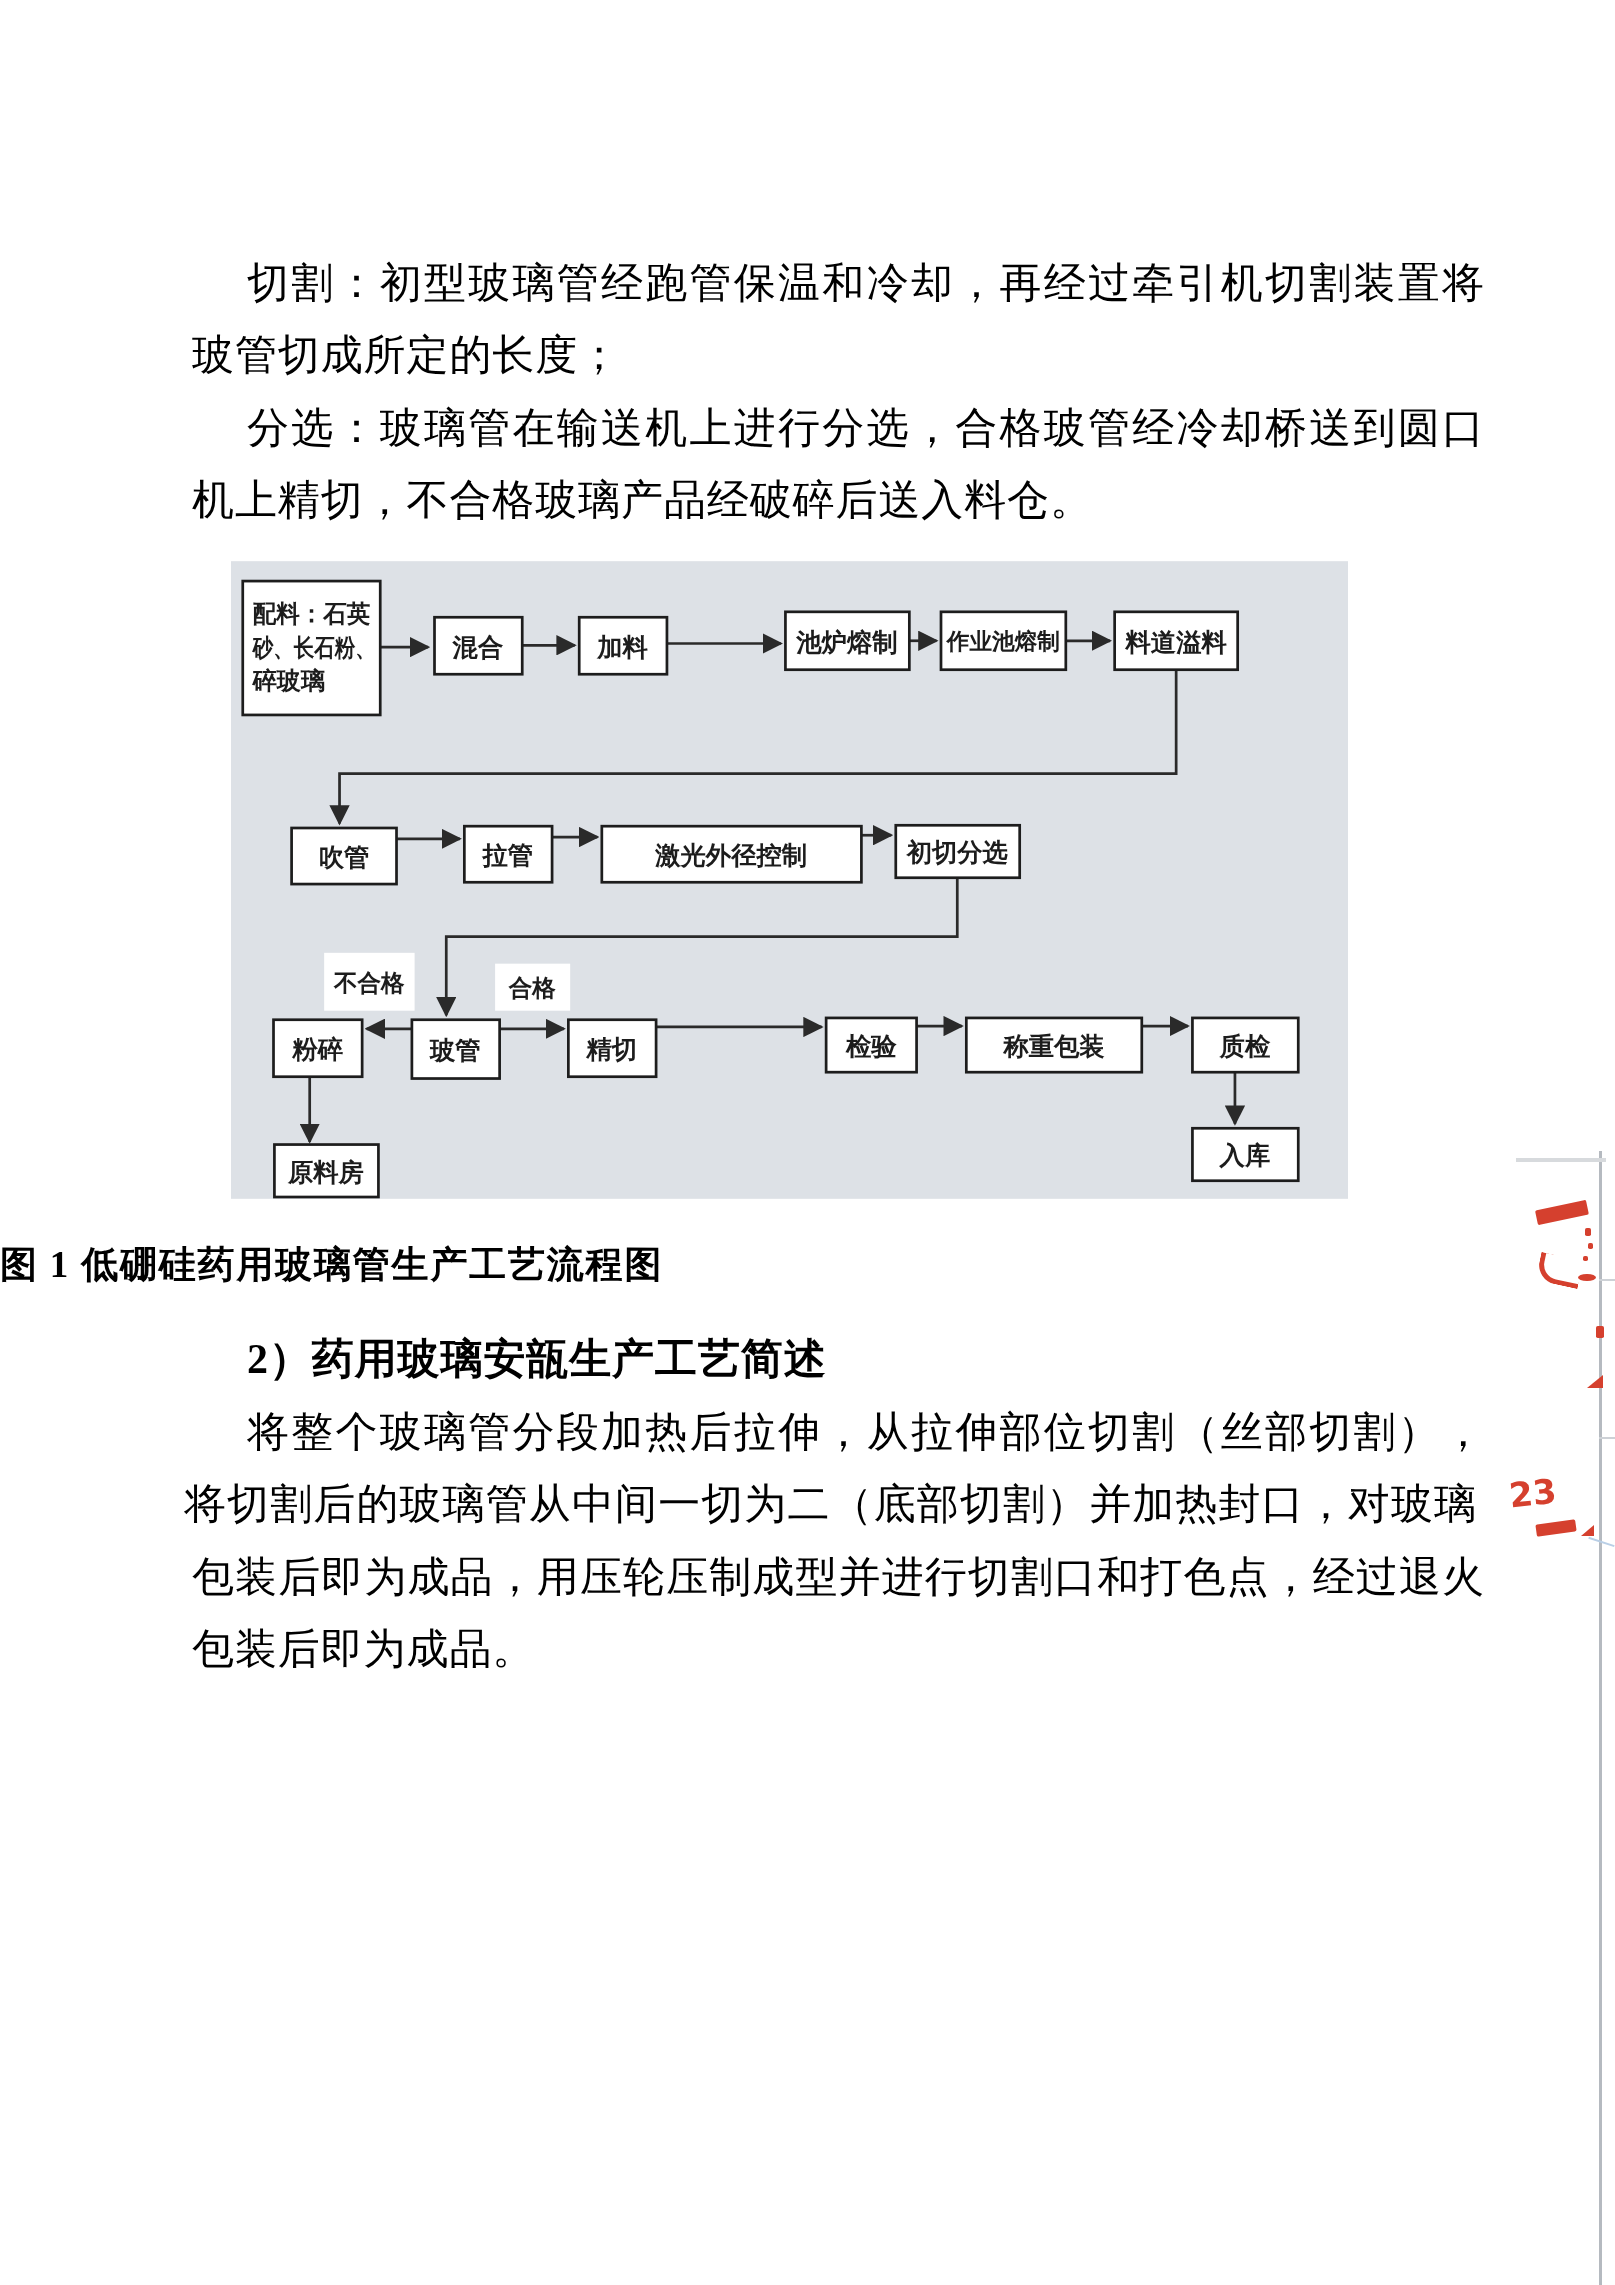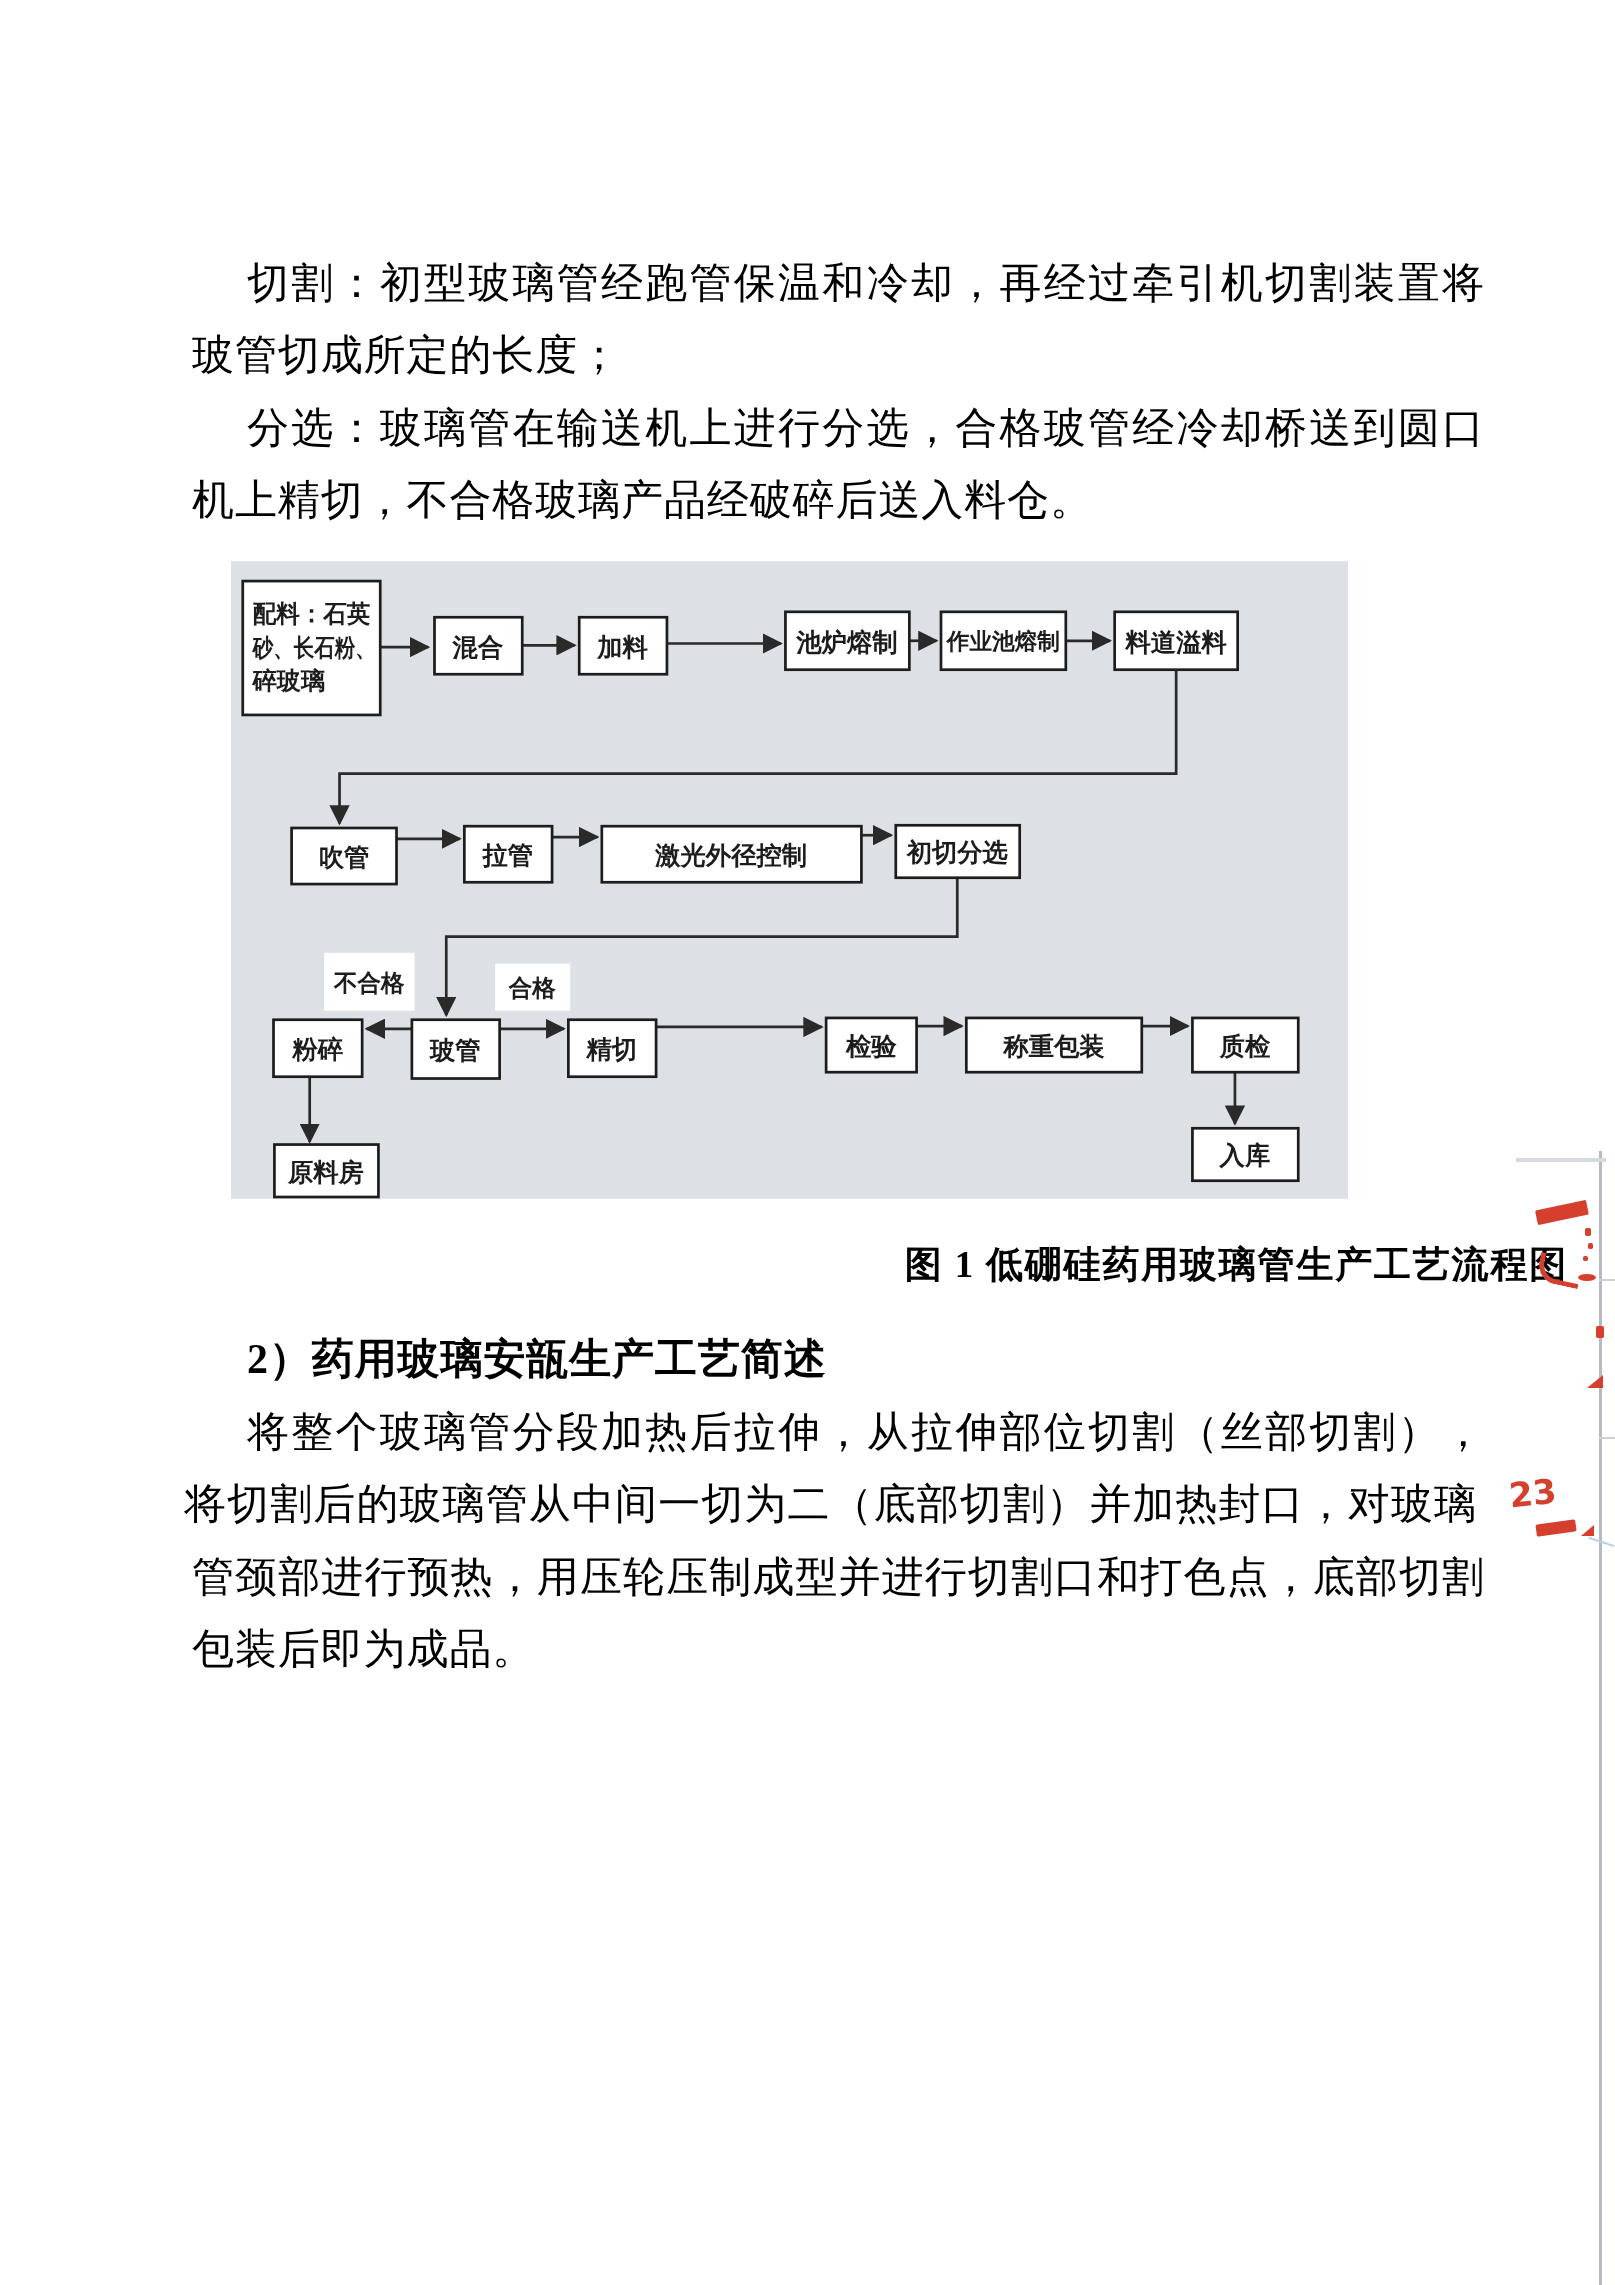--- a/index.html
+++ b/index.html
@@ -10,21 +10,21 @@
   .line{
     position:absolute; font-size:42px; line-height:54px; color:#000000;
     white-space:nowrap; letter-spacing:0.9px;
   }
   .just{ white-space:normal; text-align:justify; text-align-last:justify; letter-spacing:0; }
   .l1{left:247px; top:256px; width:1237px;}
   .l2{left:192px; top:328px;}
   .l3{left:247px; top:401px; width:1237px;}
   .l4{left:192px; top:473px;}
   .caption{
-    left:0; top:1238px; width:1568px; text-align:right;
+    left:0; top:1238px; width:1568px; text-align:left;
     font-weight:700; font-size:37px; letter-spacing:1.8px;
   }
   .l5{left:247px; top:1332px;font-weight:bold;}
   .l6{left:247px; top:1405px; width:1237px;}
   .l7{left:184px; top:1477px; width:1292px;}
   .l8{left:192px; top:1550px; width:1292px;}
   .l9{left:192px; top:1622px;}
 
   #flowchart{ position:absolute; left:231px; top:561px; }
   #flowchart rect.node{ fill:#ffffff; stroke:#1d1d1d; stroke-width:3px; }
@@ -189,21 +189,21 @@
       <rect class="node" x="1063" y="627" width="117" height="58"></rect>
       <text x="1121" y="657" font-size="28" text-anchor="middle" dominant-baseline="central">入库</text>
     </g>
   </svg>
 
   <div class="line caption">图 1  低硼硅药用玻璃管生产工艺流程图</div>
 
   <div class="line l5">2）药用玻璃安瓿生产工艺简述</div>
   <div class="line just l6">将整个玻璃管分段加热后拉伸，从拉伸部位切割（丝部切割），</div>
   <div class="line just l7">将切割后的玻璃管从中间一切为二（底部切割）并加热封口，对玻璃</div>
-  <div class="line just l8">管颈部进行预热，用压轮压制成型并进行切割口和打色点，底部切割</div>
+  <div class="line just l8">包装后即为成品，用压轮压制成型并进行切割口和打色点，经过退火</div>
   <div class="line l9">包装后即为成品。</div>
 
   <div class="edge-vline"></div>
   <div class="edge-tick" style="left:1516px; top:1158px; width:90px; height:3.6px; background:#d7dadd;"></div>
   <div class="edge-tick" style="left:1599px; top:1279px; width:16.3px;"></div>
   <div class="edge-tick" style="left:1599px; top:1437px; width:16.3px;"></div>
   <div class="edge-tick" style="left:1588px; top:1541px; width:27px; background:#b9cfe6; transform:rotate(18deg);"></div>
 
   <div class="redmark" style="left:1536px; top:1205px; width:52px; height:15.4px; transform:rotate(-12deg);"></div>
   <div class="redmark" style="left:1585px; top:1228px; width:6.3px; height:8.1px;"></div>

